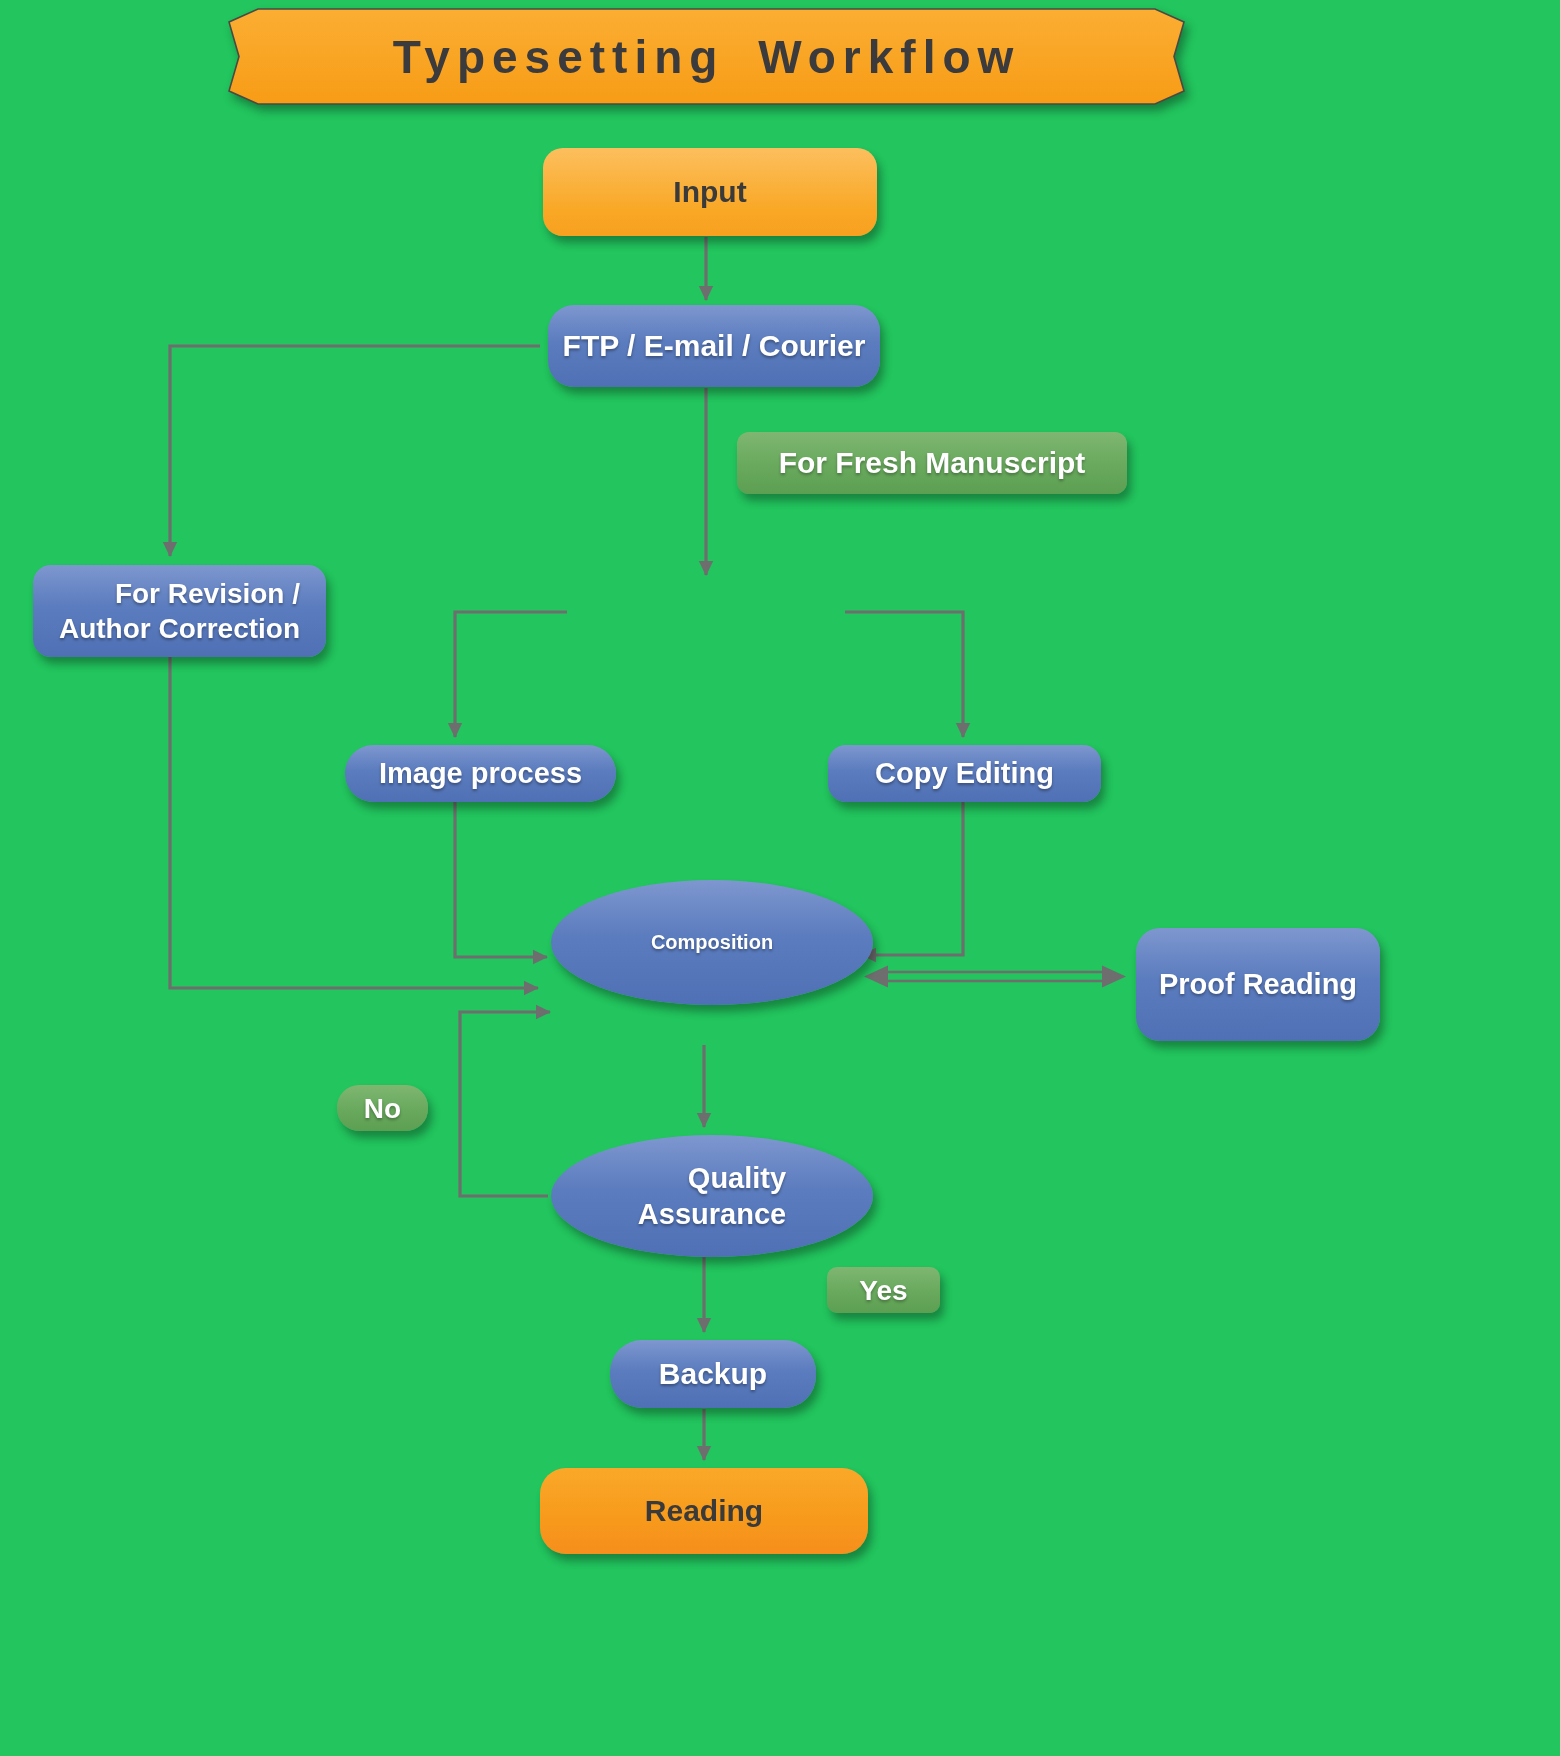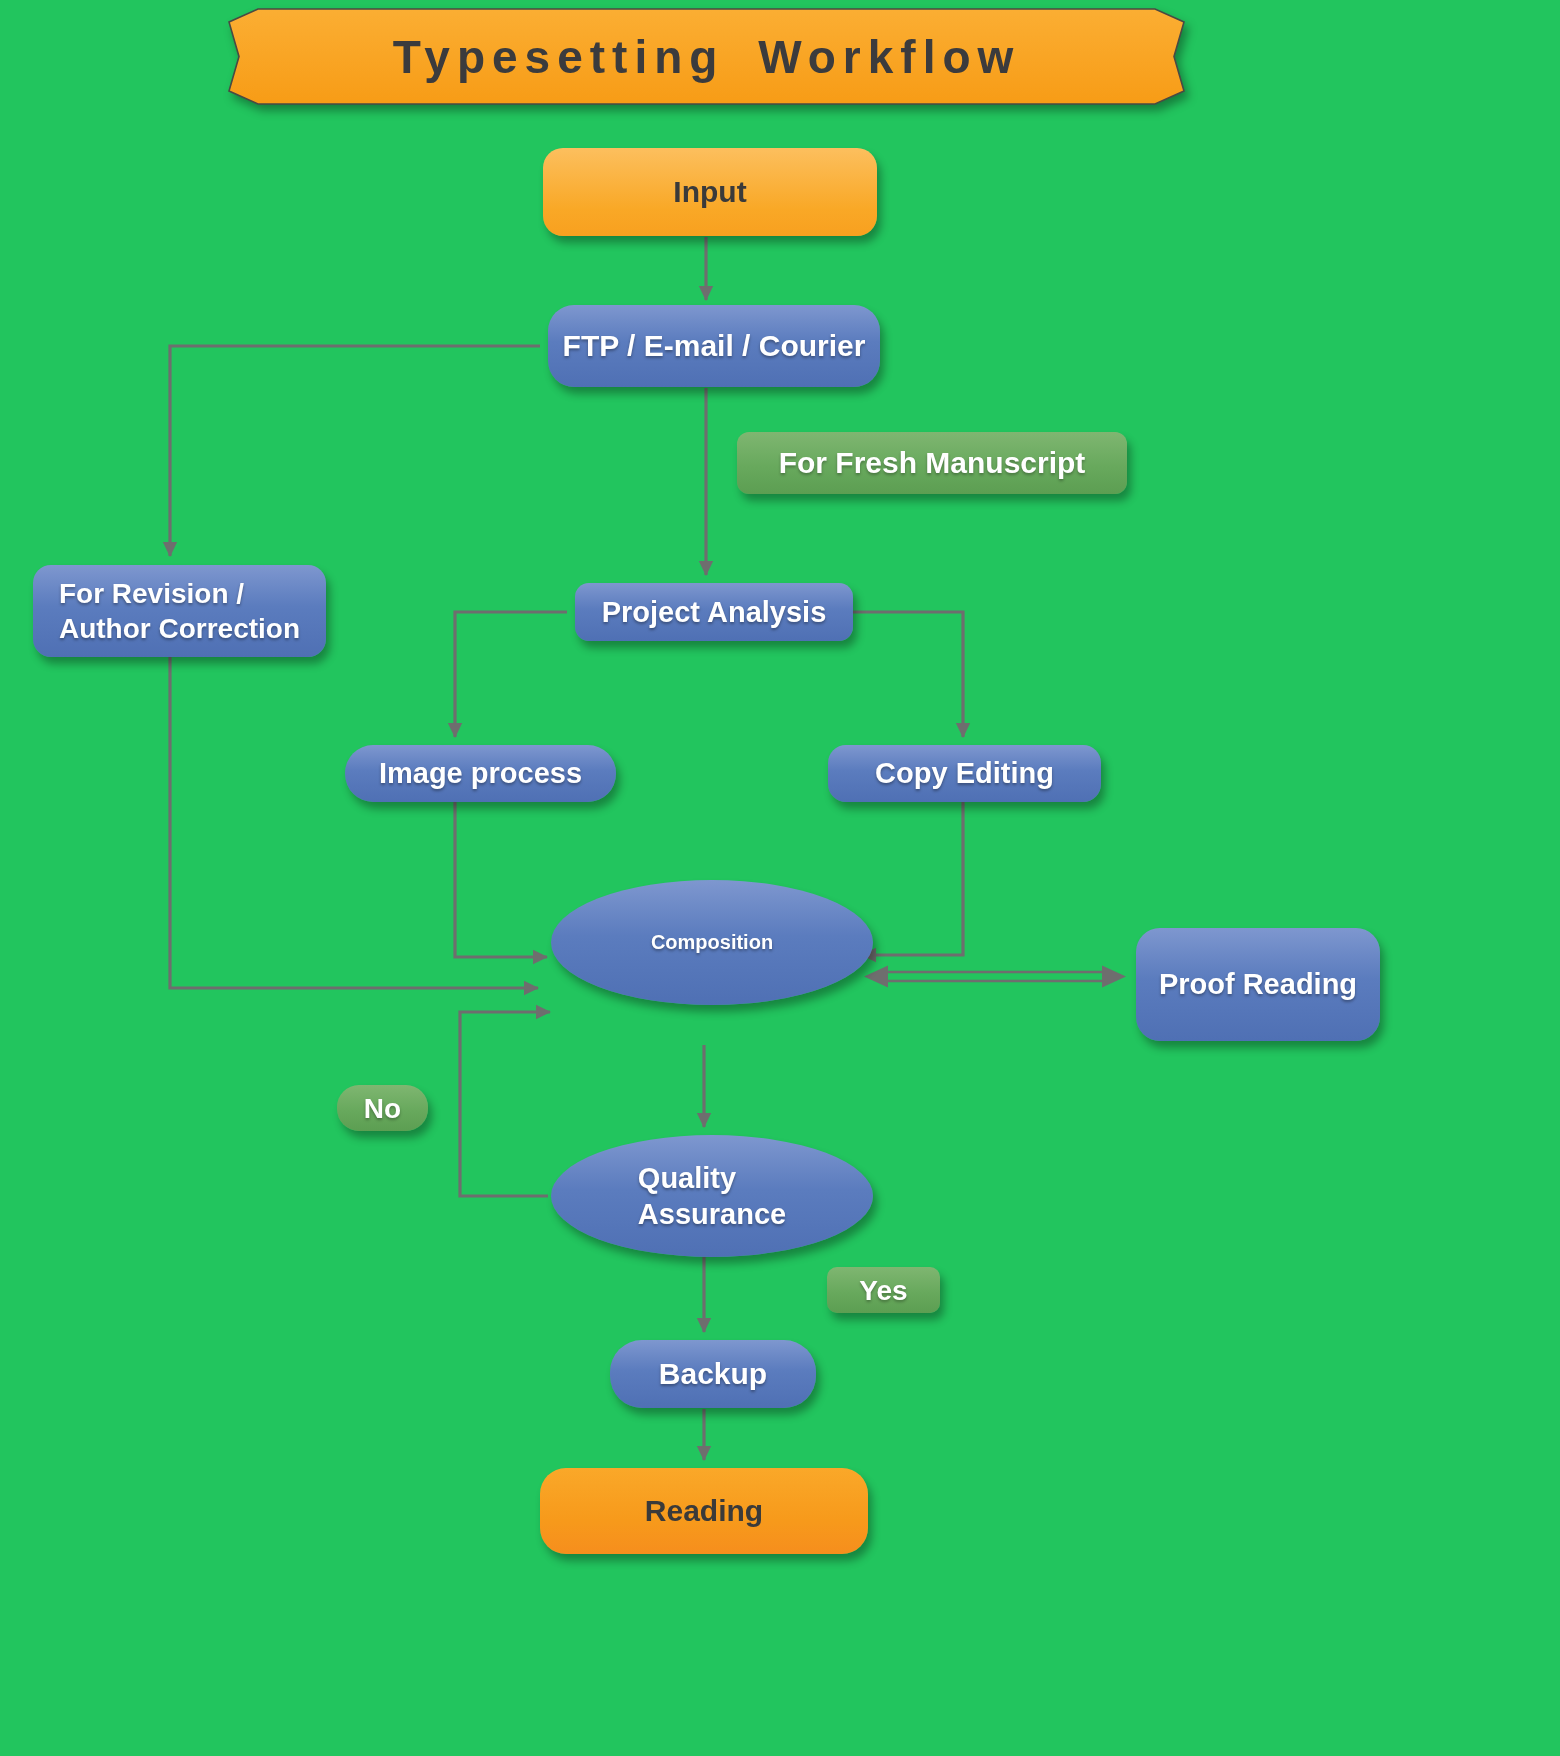--- a/index.html
+++ b/index.html
@@ -8,21 +8,21 @@
 
   
   .connectors{position:absolute;left:0;top:0;width:1560px;height:1756px;pointer-events:none;}
 
   
   .banner-wrap{position:absolute;left:228px;top:8px;width:957px;height:97px;filter:drop-shadow(4px 6px 5px rgba(0,0,0,0.35));}
   .banner-text{position:absolute;left:0;top:0;width:100%;height:100%;display:flex;align-items:center;justify-content:center;
     font-size:46px;font-weight:800;letter-spacing:7px;word-spacing:14px;color:#3b3b3d;}
 
   
-  .node{position:absolute;display:flex;align-items:center;justify-content:center;text-align:left;
+  .node{position:absolute;display:flex;align-items:center;justify-content:center;text-align:right;
     font-weight:700;white-space:pre-line;line-height:1.25;box-sizing:border-box;}
   .shadowed{box-shadow:4px 7px 8px rgba(0,0,0,0.32);}
 
   .blue{background:linear-gradient(180deg,#7e97cf 0%,#5b7cbe 45%,#4f70b4 100%);color:#ffffff;
     text-shadow:0 2px 3px rgba(0,0,0,0.35);margin-left:8px;}
   .green{background:linear-gradient(180deg,#7fb671 0%,#68a95d 55%,#5c9e52 100%);color:#ffffff;
     text-shadow:0 2px 3px rgba(0,0,0,0.3);}
   .orange-light{background:linear-gradient(180deg,#fcbf5e 0%,#f9a826 70%,#f8a01f 100%);color:#3a3a3a;}
   .orange-deep{background:linear-gradient(180deg,#faa829 0%,#f79a1b 60%,#f68e1d 100%);color:#3a3a3a;}
 
@@ -94,21 +94,20 @@
 
   <div class="node shadowed orange-light n-input">Input</div>
 
   <div class="node shadowed blue n-ftp">FTP / E-mail / Courier</div>
 
   <div class="node shadowed green n-fresh">For Fresh Manuscript</div>
 
   <div class="node shadowed blue n-revision">For Revision /
 Author Correction</div>
 
-  <div class="node shadowed blue n-analysis">Project Analysis</div>
 
   <div class="node shadowed blue n-image">Image process</div>
 
   <div class="node shadowed blue n-copy">Copy Editing</div>
 
   <div class="node shadowed blue ellipse n-composition">Composition</div>
 
   <div class="node shadowed blue n-proof">Proof Reading</div>
 
   <div class="node shadowed green n-no">No</div>

